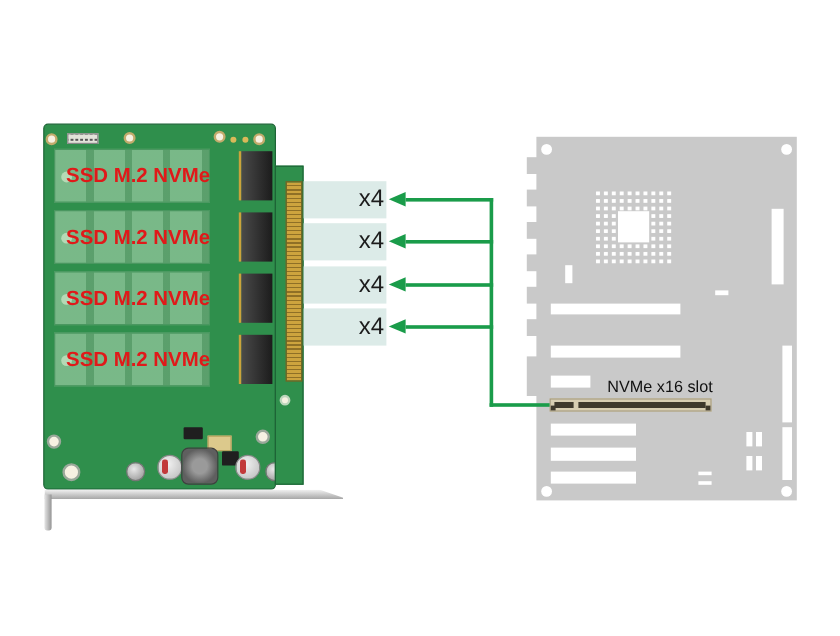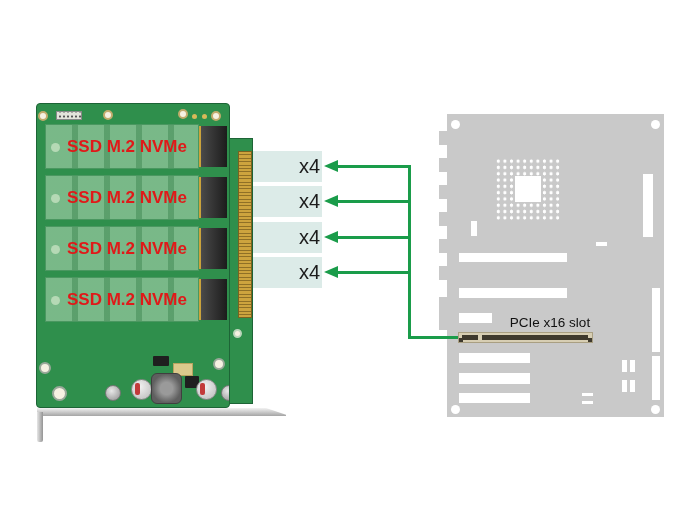--- a/index.html
+++ b/index.html
@@ -10,21 +10,21 @@
   .card{position:absolute;left:36px;top:103px;width:194px;height:305px;
         background:var(--pcb-green,#2f8f4c);border:1px solid #1d6436;border-radius:4px;box-sizing:border-box;}
   .hole{position:absolute;width:10px;height:10px;border-radius:50%;background:#f6f1e2;
         border:2px solid #c2ab6c;box-sizing:border-box;}
   .hole.plain{border-color:#9aa89a;}
   .gold-dot{position:absolute;width:5px;height:5px;border-radius:50%;background:#d9b959;}
   .pin-header{position:absolute;left:19px;top:7px;width:26px;height:9px;background:#e3e3da;
         border:1px solid #888;box-sizing:border-box;
         background-image:radial-gradient(circle,#555 1px,transparent 1.2px);background-size:4px 5px;background-position:1px 2px;}
   .ssd-row{position:absolute;left:8px;width:180px;height:49px;}
-  .m2{position:absolute;left:0;top:2px;width:154px;height:45px;background:#63ad75;
+  .m2{position:absolute;left:0;top:2px;width:130px;height:45px;background:#63ad75;
       border:1px solid #4a9760;box-sizing:border-box;
       background-image:repeating-linear-gradient(90deg,rgba(255,255,255,0.14) 0 26px,rgba(0,0,0,0.08) 26px 32px);padding-left:32px;}
   .standoff{position:absolute;left:5px;top:18px;width:9px;height:9px;border-radius:50%;background:#b5d9b5;}
   .ssd-label{position:absolute;left:12px;right:2px;top:0;bottom:0;display:flex;align-items:center;justify-content:center;
       color:var(--ssd-label-red,#e01919);font-weight:bold;font-size:17px;letter-spacing:0px;white-space:nowrap;}
   .m2conn{position:absolute;left:154px;top:4px;width:28px;height:41px;
       background:linear-gradient(to right,#4a4a4a,#1c1c1c);border-left:2px solid #caa33c;box-sizing:border-box;}
   .cap{position:absolute;width:21px;height:21px;border-radius:50%;
       background:radial-gradient(circle at 40% 35%,#f2f2f2,#b9b9b9);border:1px solid #8a8a8a;box-sizing:border-box;}
   .cap::after{content:"";position:absolute;left:3px;top:3px;width:5px;height:12px;background:#c23a3a;border-radius:2px;}
@@ -182,21 +182,21 @@
 
     <div class="wf" style="left:213px;top:174px;width:8px;height:64px;"></div>
     <div class="wf" style="left:213px;top:242px;width:8px;height:44px;"></div>
     <div class="wf" style="left:183px;top:246px;width:5px;height:12px;"></div>
     <div class="wf" style="left:191px;top:246px;width:5px;height:12px;"></div>
     <div class="wf" style="left:183px;top:266px;width:5px;height:12px;"></div>
     <div class="wf" style="left:191px;top:266px;width:5px;height:12px;"></div>
     <div class="wf" style="left:143px;top:279px;width:11px;height:3px;"></div>
     <div class="wf" style="left:143px;top:287px;width:11px;height:3px;"></div>
 
-    <div class="slot-label">PCIe x16 slot</div>
+    <div class="slot-label">NVMe x16 slot</div>
     <div class="pcie-slot">
       <div class="seg" style="left:3px;width:16px;"></div>
       <div class="seg" style="left:23px;width:106px;"></div>
       <div class="nub" style="left:0;"></div>
       <div class="nub" style="right:0;"></div>
     </div>
   </div>
 
   <div class="arrow-shaft" style="top:165px;"></div>
   <div class="arrow-shaft" style="top:200px;"></div>

